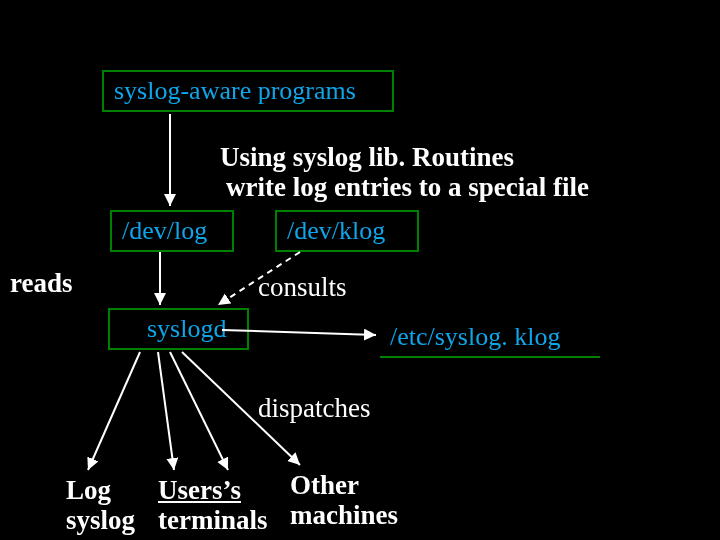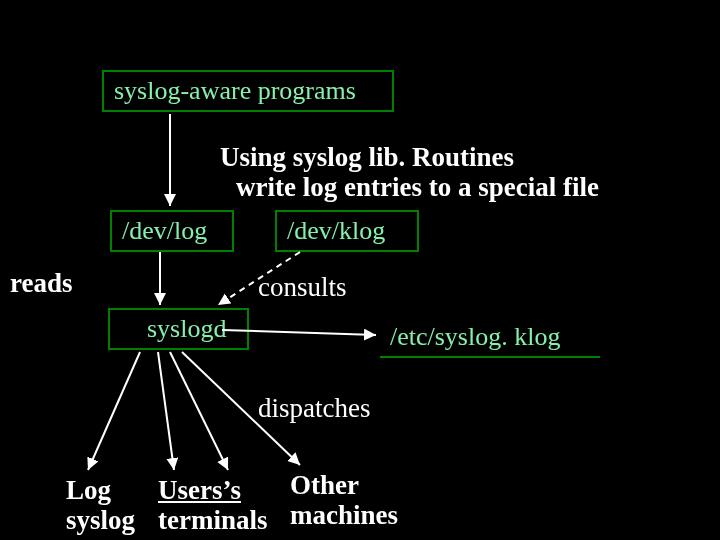--- a/index.html
+++ b/index.html
@@ -9,21 +9,21 @@
     width: 720px;
     height: 540px;
     font-family: Georgia, 'Times New Roman', serif;
     color: #fff;
     position: relative;
     overflow: hidden;
   }
   .box {
     position: absolute;
     border: 2px solid #008000;
-    color: #86efac;
+    color: #0ea5e9;
     padding: 4px 10px;
     font-size: 26px;
     background: #000;
   }
   .label {
     position: absolute;
     color: #fff;
     font-size: 27px;
   }
   .bold { font-weight: bold; }
@@ -41,21 +41,21 @@
 
 <div class="box" style="left:110px; top:210px; width:100px;">/dev/log</div>
 
 <div class="box" style="left:275px; top:210px; width:120px;">/dev/klog</div>
 
 <div class="box" style="left:108px; top:308px; width:90px;padding-left:37px;">syslogd</div>
 
 <div class="box" style="left:380px; top:318px; width:200px; border:none; border-bottom:2px solid #008000;">/etc/syslog. klog</div>
 
 <div class="label bold" style="left:220px; top:142px;">Using syslog lib. Routines</div>
-<div class="label bold" style="left:236px; top:172px;text-align:center;">write log entries to a special file</div>
+<div class="label bold" style="left:226px; top:172px;text-align:center;">write log entries to a special file</div>
 
 <div class="label bold" style="left:10px; top:268px;">reads</div>
 
 <div class="label" style="left:258px; top:272px;">consults</div>
 
 <div class="label" style="left:258px; top:393px;">dispatches</div>
 
 <div class="label bold" style="left:66px; top:475px;text-align:center;">Log</div>
 <div class="label bold" style="left:66px; top:505px;">syslog</div>
 

